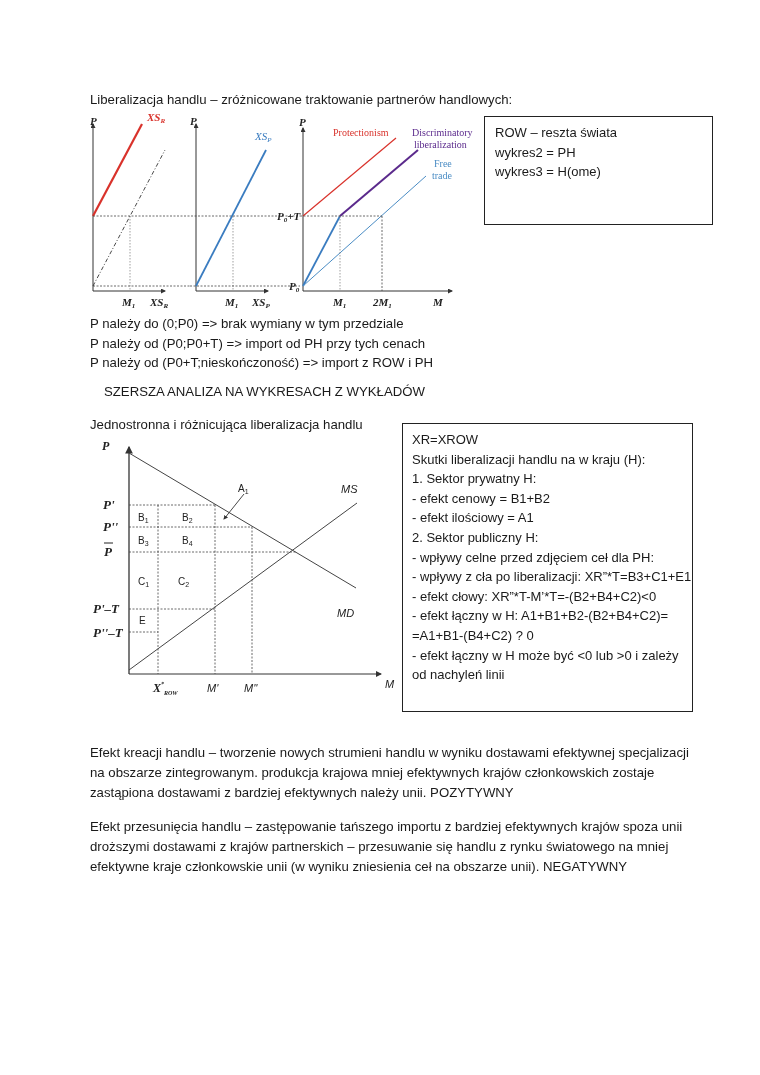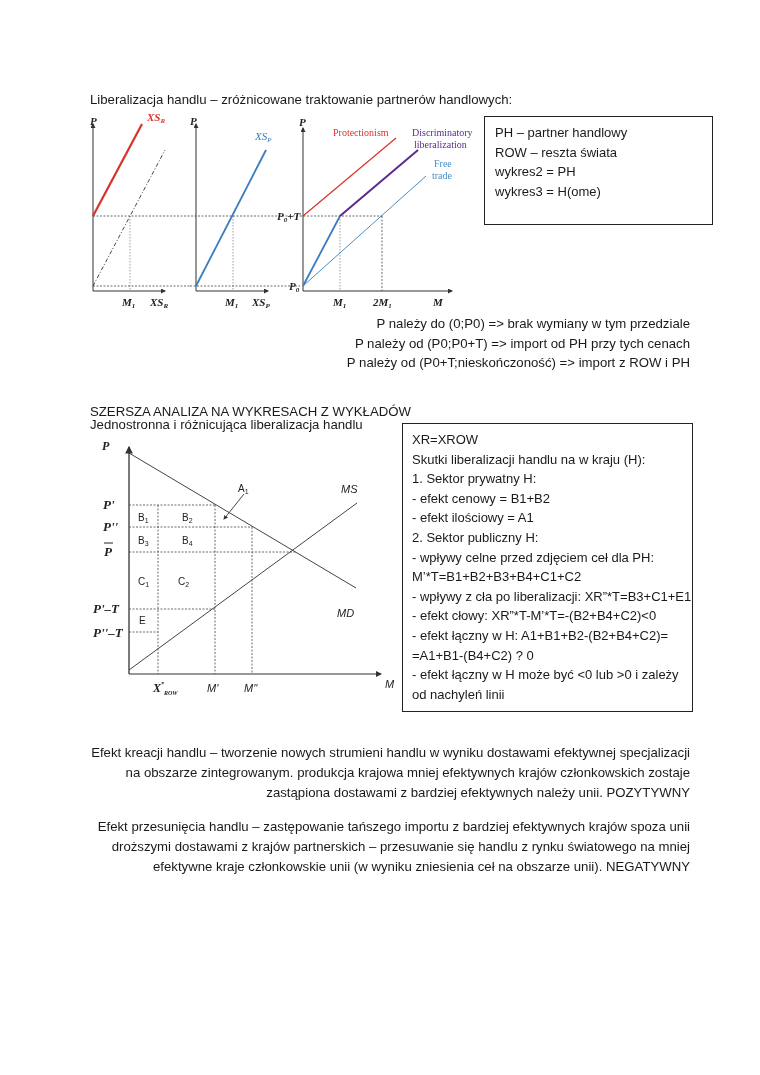--- a/index.html
+++ b/index.html
@@ -1,19 +1,19 @@
 <!DOCTYPE html>
 <html><head>
 <meta charset="utf-8">
 <style>
   html, body { margin: 0; padding: 0; background: #ffffff; }
   body { width: 760px; height: 1075px; position: relative; overflow: hidden;
          font-family: "Liberation Sans", "DejaVu Sans", sans-serif; color: #1a1a1a; }
   .txt { position: absolute; font-size: 13.2px; white-space: nowrap; line-height: 16px; }
-  .para { position: absolute; font-size: 13.2px; line-height: 20px; width: 600px; text-align: right; }
+  .para { position: absolute; font-size: 13.2px; line-height: 20px; width: 600px; }
   .para div { white-space: nowrap; }
   .box { position: absolute; border: 1.5px solid #222; background: #fff; box-sizing: border-box; }
   .box .line { font-size: 13px; line-height: 19.6px; white-space: nowrap; }
   svg { position: absolute; left: 0; top: 0; }
 </style>
 </head>
 <body>
 
 <div class="txt" style="left:90px; top:92px;">Liberalizacja handlu – zróżnicowane traktowanie partnerów handlowych:</div>
 
@@ -114,44 +114,42 @@
     <text x="341" y="493" font-family="Liberation Sans, sans-serif" font-style="italic" font-size="11" fill="#222">MS</text>
     <text x="337" y="617" font-family="Liberation Sans, sans-serif" font-style="italic" font-size="11" fill="#222">MD</text>
     <text x="153" y="692" font-family="Liberation Serif, serif" font-style="italic" font-size="12" font-weight="bold" fill="#222">X<tspan font-size="6" dy="-6">*</tspan><tspan font-size="6" dy="9">ROW</tspan></text>
     <text x="207" y="692" font-family="Liberation Sans, sans-serif" font-style="italic" font-size="11" fill="#222">M'</text>
     <text x="244" y="692" font-family="Liberation Sans, sans-serif" font-style="italic" font-size="11" fill="#222">M''</text>
     <text x="385" y="688" font-family="Liberation Sans, sans-serif" font-style="italic" font-size="11" fill="#222">M</text>
   </g>
 </svg>
 
 <div class="box" style="left:484px; top:116px; width:229px; height:109px; padding:6px 0 0 10px;">
-  <div class="line">PH – partner handlowy</div>
   <div class="line">ROW – reszta świata</div>
   <div class="line">wykres2 = PH</div>
   <div class="line">wykres3 = H(ome)</div>
 </div>
 
 <div class="para" style="left:90px; top:314px; line-height:19.5px;">
   <div>P należy do (0;P0) =&gt; brak wymiany w tym przedziale</div>
   <div>P należy od (P0;P0+T) =&gt; import od PH przy tych cenach</div>
   <div>P należy od (P0+T;nieskończoność) =&gt; import z ROW i PH</div>
 </div>
 
-<div class="txt" style="left:90px; top:384px;margin-top:20px;">SZERSZA ANALIZA NA WYKRESACH Z WYKŁADÓW</div>
+<div class="txt" style="left:104px; top:384px;">SZERSZA ANALIZA NA WYKRESACH Z WYKŁADÓW</div>
 <div class="txt" style="left:90px; top:417px;">Jednostronna i różnicująca liberalizacja handlu</div>
 
 <div class="box" style="left:402px; top:423px; width:291px; height:289px; padding:6px 0 0 9px;">
   <div class="line">XR=XROW</div>
   <div class="line">Skutki liberalizacji handlu na w kraju (H):</div>
   <div class="line">1. Sektor prywatny H:</div>
   <div class="line">- efekt cenowy = B1+B2</div>
   <div class="line">- efekt ilościowy = A1</div>
   <div class="line">2. Sektor publiczny H:</div>
   <div class="line">- wpływy celne przed zdjęciem ceł dla PH:</div>
-  <div class="line">M’*T=B1+B2+B3+B4+C1+C2</div>
   <div class="line">- wpływy z cła po liberalizacji: XR”*T=B3+C1+E1</div>
   <div class="line">- efekt cłowy: XR”*T-M’*T=-(B2+B4+C2)&lt;0</div>
   <div class="line">- efekt łączny w H: A1+B1+B2-(B2+B4+C2)=</div>
   <div class="line">=A1+B1-(B4+C2) ? 0</div>
   <div class="line">- efekt łączny w H może być &lt;0 lub &gt;0 i zależy</div>
   <div class="line">od nachyleń linii</div>
 </div>
 
 <div class="para" style="left:90px; top:743px;">
   <div>Efekt kreacji handlu – tworzenie nowych strumieni handlu w wyniku dostawami efektywnej specjalizacji</div>

